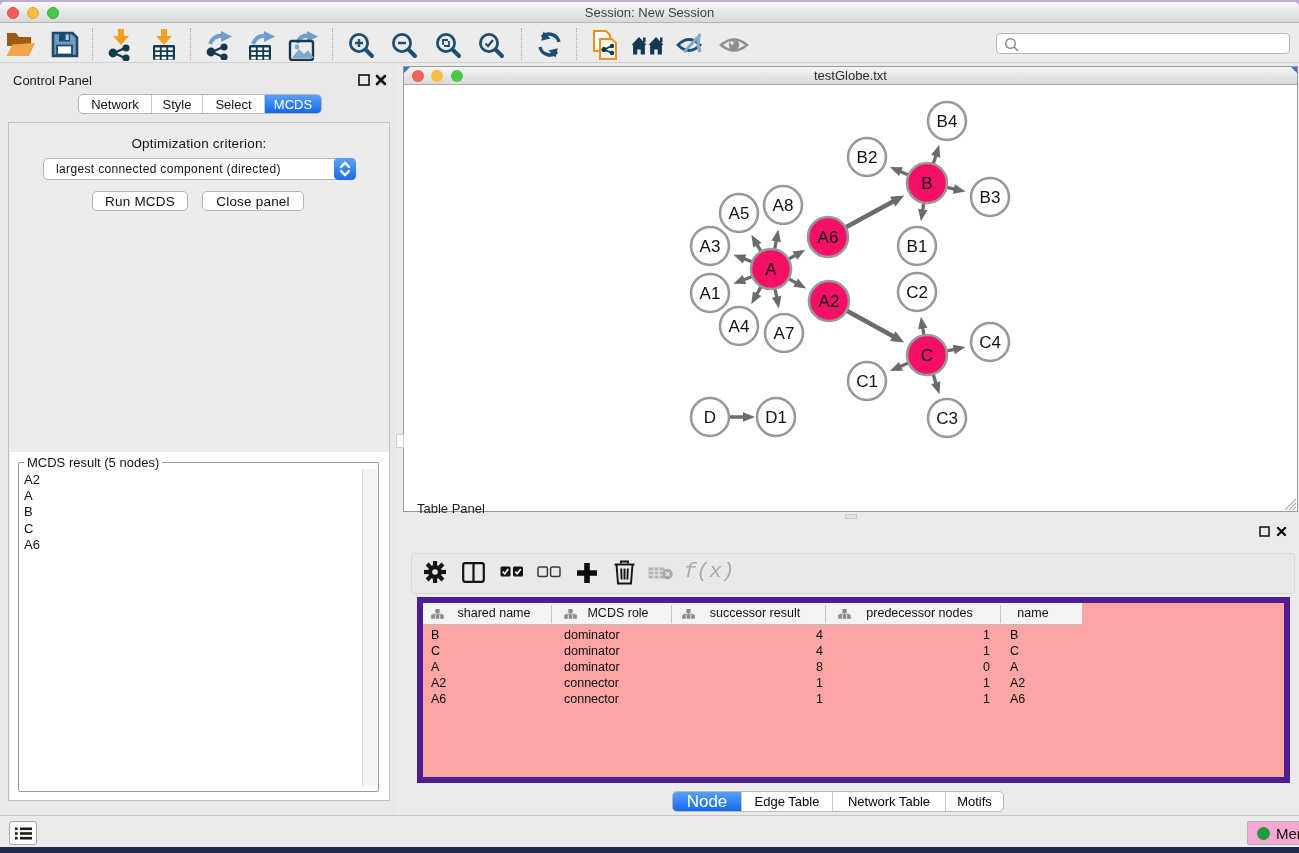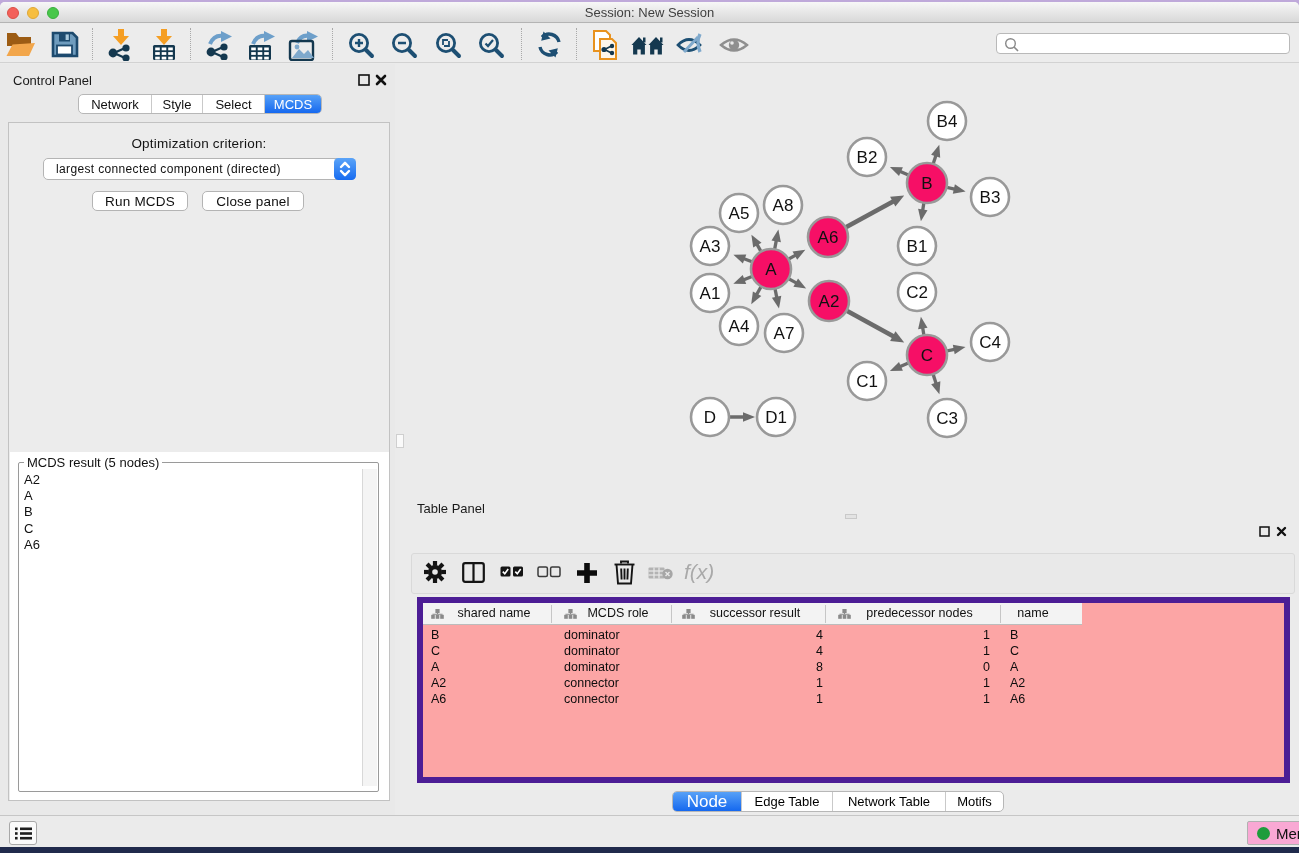--- a/index.html
+++ b/index.html
@@ -225,20 +225,41 @@
   <div class="btn" style="left:83px;top:68px;width:96px">Run MCDS</div>
   <div class="btn" style="left:193px;top:68px;width:102px">Close panel</div>
   <div id="resultpanel">
    <div id="groupbox">
     <div id="grouplabel">MCDS result (5 nodes)</div>
     <div id="mlist">A2<br>A<br>B<br>C<br>A6</div>
     <div id="mscroll"></div>
    </div>
   </div>
  </div>
+</div>
+<div id="iframe-win">
+ <div id="iframe-title">
+  <div class="t">testGlobe.txt</div>
+  <div class="itl" style="left:8px;background:#f3605a"></div>
+  <div class="itl" style="left:27px;background:#f6be40"></div>
+  <div class="itl" style="left:47px;background:#48c74a"></div>
+ </div>
+ <svg style="position:absolute;left:0;top:0" width="6" height="6">
+        <path d="M0,0 h6 L0,6 z" fill="#3a6fd8"></path>
+      </svg>
+ <svg style="position:absolute;right:0;top:0" width="6" height="6">
+        <path d="M6,0 H0 L6,6 z" fill="#3a6fd8"></path>
+      </svg>
+ <svg style="position:absolute;right:1px;bottom:1px" width="14" height="14" viewBox="0 0 14 14">
+  <g stroke="#b0b0b0" stroke-width="1.2">
+   <line x1="3" y1="14" x2="14" y2="3"></line>
+          <line x1="7" y1="14" x2="14" y2="7"></line>
+          <line x1="11" y1="14" x2="14" y2="11"></line>
+  </g>
+ </svg>
 </div>
 <svg width="893" height="427" style="position:absolute;left:404px;top:82px">
       <line x1="367.0" y1="185.0" x2="352.4" y2="159.4" stroke="#6b6b6b" stroke-width="3.3"></line>
       <polygon points="347.4,150.7 357.5,158.7 349.2,163.5" fill="#6b6b6b"></polygon>
       <line x1="367.0" y1="185.0" x2="372.5" y2="155.4" stroke="#6b6b6b" stroke-width="3.3"></line>
       <polygon points="374.4,145.6 376.9,158.3 367.5,156.5" fill="#6b6b6b"></polygon>
       <line x1="367.0" y1="185.0" x2="338.7" y2="174.3" stroke="#6b6b6b" stroke-width="3.3"></line>
       <polygon points="329.4,170.8 342.3,170.6 338.9,179.5" fill="#6b6b6b"></polygon>
       <line x1="367.0" y1="185.0" x2="338.6" y2="196.2" stroke="#6b6b6b" stroke-width="3.3"></line>
       <polygon points="329.3,199.8 338.7,191.0 342.2,199.9" fill="#6b6b6b"></polygon>
@@ -372,21 +393,21 @@
  <rect x="0.5" y="1.5" width="16" height="11" rx="1" fill="#b3b3b3"></rect>
  <g stroke="#e9e9e9" stroke-width="1.2">
   <line x1="0.5" y1="5" x2="16.5" y2="5"></line>
         <line x1="0.5" y1="9" x2="16.5" y2="9"></line>
   <line x1="6" y1="1.5" x2="6" y2="12.5"></line>
         <line x1="11" y1="1.5" x2="11" y2="12.5"></line>
  </g>
  <circle cx="19.5" cy="8" r="5.2" fill="#a6a6a6"></circle>
  <path d="M17.5,6 l4,4 M21.5,6 l-4,4" stroke="#e9e9e9" stroke-width="1.4"></path>
 </svg>
-<div class="abs" style="left:684px;top:558px;font-family:Liberation Sans, sans-serif;font-style:italic;font-size:21px;color:#a9a9a9">f(x)</div>
+<div class="abs" style="left:684px;top:558px;font-family:Liberation Mono, monospace;font-style:italic;font-size:21px;color:#a9a9a9">f(x)</div>
 <div id="ttable">
  <div class="thead" style="left:0;width:659px">
   <div class="thname" style="left:0;width:128px;text-align:center;padding-left:14px;box-sizing:border-box">shared name</div>
   <div class="thname" style="left:128px;width:120px;padding-left:14px;box-sizing:border-box">MCDS role</div>
   <div class="thname" style="left:248px;width:154px;padding-left:14px;box-sizing:border-box">successor result</div>
   <div class="thname" style="left:402px;width:175px;padding-left:14px;box-sizing:border-box">predecessor nodes</div>
   <div class="thname" style="left:577px;width:66px">name</div>
   <div class="tcol-sep" style="left:128px"></div>
   <div class="tcol-sep" style="left:248px"></div>
   <div class="tcol-sep" style="left:402px"></div>

